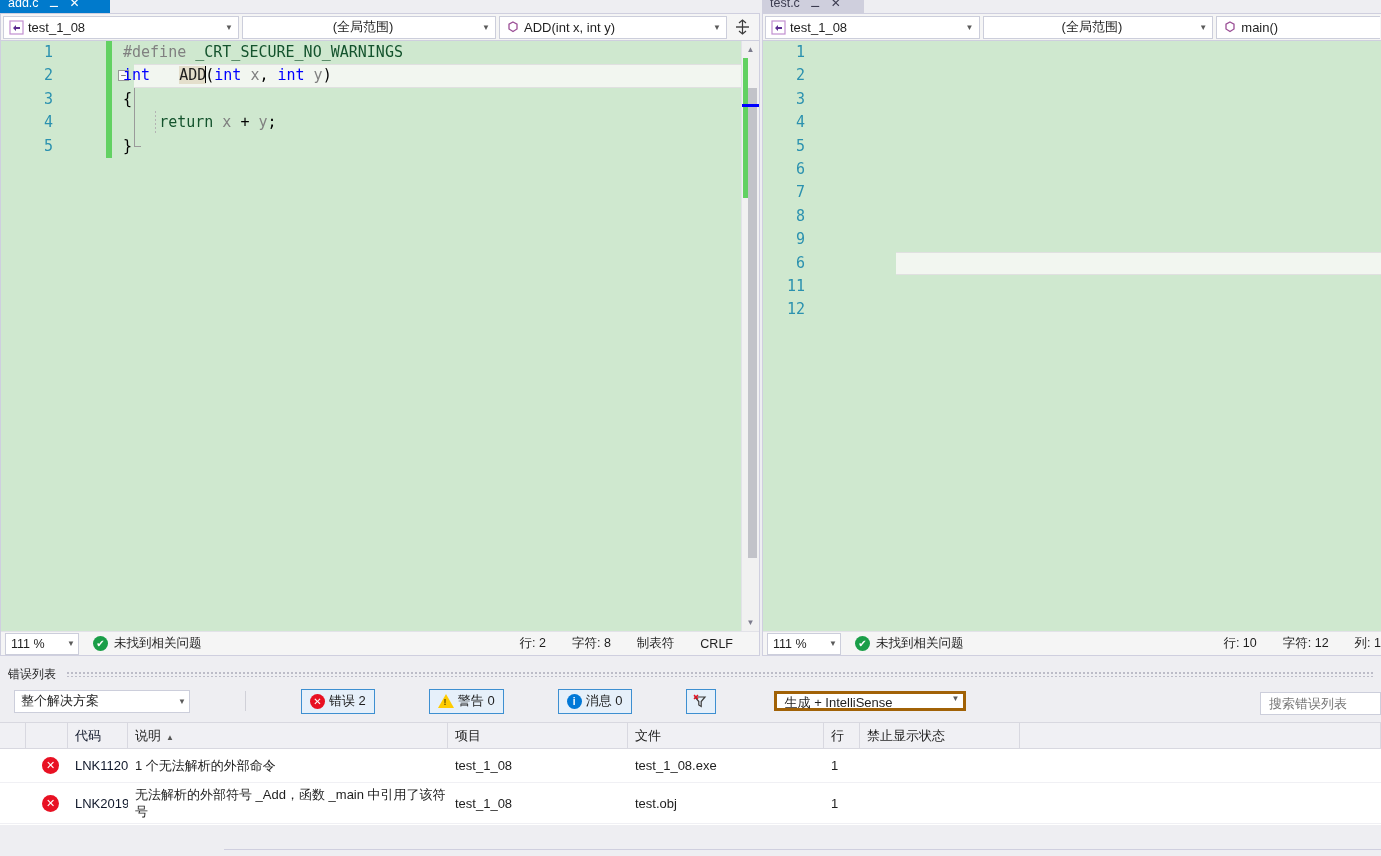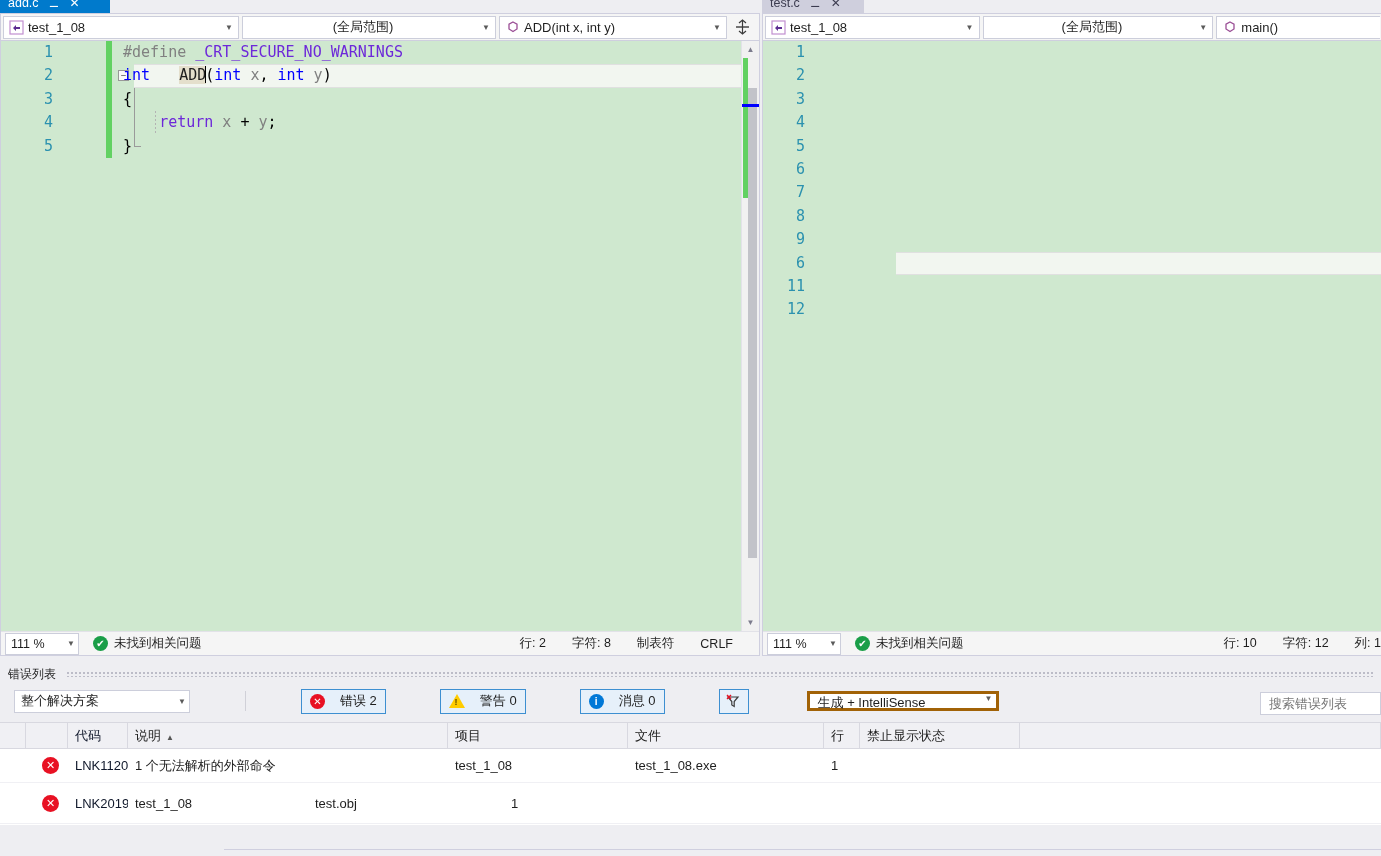--- a/index.html
+++ b/index.html
@@ -59,21 +59,21 @@
   .guide-l { left: 133px; }
   .guide-dot { position: absolute; width: 1px; top: 0; height: 23.4px;
                background: repeating-linear-gradient(to bottom,#b3b3b3 0 2px,transparent 2px 4px); }
   .gd-l { left: 154px; }
   .guide-end { position: absolute; left: 133px; top: 0; width: 7px; height: 12px;
                border-left: 1px solid #9a9a9a; border-bottom: 1px solid #9a9a9a; }
 
   
   .k  { color: #0000ff; }  
   .pp { color: #808080; }  
-  .mac{ color: #6d28d9; }
+  .mac{ color: #14532d; }
   .var{ color: #808080; }
   .op { color: #000000; }
   .hl { background: #e4dfcc; margin-left: 20px; }
   .curline { position: absolute; left: 133px; right: 0; top: 0; height: 23.4px;
              background: #f2f6f0; border-top: 1px solid #e0e0e0; border-bottom: 1px solid #e0e0e0; }
   .caret { display: inline-block; width: 1px; height: 17px; background: #000;
            vertical-align: -3px; margin: 0 -1px; }
 
   
   .vscroll { position: absolute; right: 0; top: 27px; bottom: 24px; width: 18px;
@@ -107,21 +107,21 @@
                     background-image: radial-gradient(#bcbcc8 0.8px, transparent 1px);
                     background-size: 4px 4px; }
   .el-toolbar { height: 30px; display: flex; align-items: center; padding-left: 14px; gap: 48px; }
   .el-combo { width: 176px; height: 23px; background: #ffffff; border: 1px solid #cccedb;
               display: flex; align-items: center; padding: 0 3px 0 6px; font-size: 13px; }
   .el-combo .et { flex: 1; white-space: nowrap; }
   .el-combo .ea { color: #5a5a5a; font-size: 8px; }
   .sep { width: 1px; height: 20px; background: #d0d0d8; margin: 0 7px; }
   .tgl { height: 25px; display: flex; align-items: center; padding: 0 8px;
          background: #e6f0fa; border: 1px solid #3d8fd1; margin-right: 6px; font-size: 13px; }
-  .tgl .tl { margin-left: 15px; white-space: nowrap; }
+  .tgl .tl { margin-left: 4px; white-space: nowrap; }
   .badge-err { width: 15px; height: 15px; border-radius: 50%; background: #e81123; color: #fff;
                font-size: 10px; line-height: 15px; text-align: center; font-family: "DejaVu Sans", sans-serif; }
   .badge-warn { width: 0; height: 0; border-left: 8px solid transparent; border-right: 8px solid transparent;
                 border-bottom: 14px solid #ffcc00; position: relative; }
   .badge-warn::after { content: "!"; position: absolute; left: -2px; top: 3px; font-size: 9px; color: #000; }
   .badge-info { width: 15px; height: 15px; border-radius: 50%; background: #0078d7; color: #fff;
                 font-size: 10px; line-height: 15px; text-align: center; font-weight: bold; }
   .filterbtn { width: 30px; height: 25px; display: flex; align-items: center; justify-content: center;
                background: #e6f0fa; border: 1px solid #3d8fd1; margin-right: 10px; }
   .buildcombo { width: 192px; height: 20px; background: #ffffff; border: 3px solid #a16207;
@@ -375,20 +375,21 @@
             <div class="c-line">1</div>
             <div class="c-supp"></div>
             <div class="c-rest"></div>
           </div>
           <div class="el-row" style="height: 41px;">
             <div class="c-gutter"></div>
             <div class="c-icon">
               <span class="err-icon">✕</span>
             </div>
             <div class="c-code">LNK2019</div>
+            <div class="c-desc">无法解析的外部符号 _Add，函数 _main 中引用了该符号</div>
             <div class="c-proj">test_1_08</div>
             <div class="c-file">test.obj</div>
             <div class="c-line">1</div>
             <div class="c-supp"></div>
             <div class="c-rest"></div>
           </div>
         </div>
     </div>
   </div>
 

